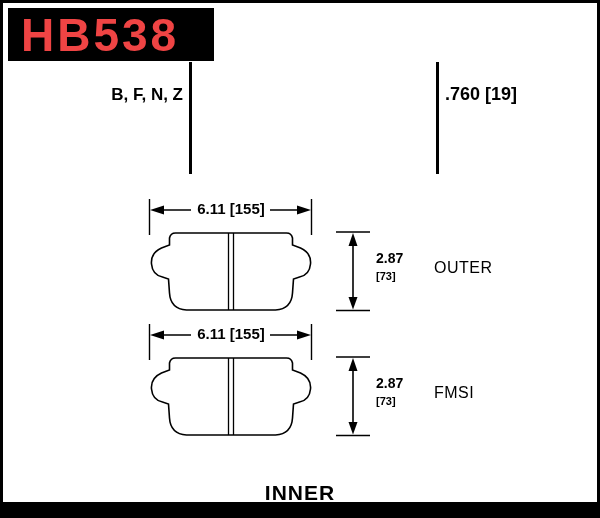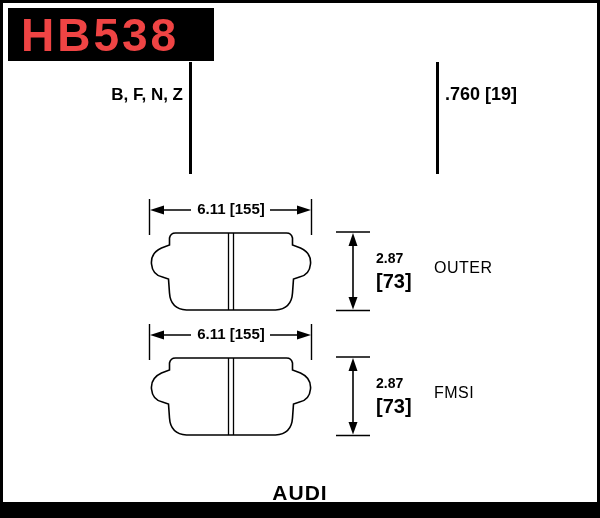--- a/index.html
+++ b/index.html
@@ -52,21 +52,21 @@
   .dim-w {
     position:absolute; left:57px; top:5px; width:82px;
     text-align:center; font-size:15px; font-weight:bold;
   }
   .dim-h1 {
     position:absolute; left:243px; top:55px;
     font-size:14px; font-weight:bold;
   }
   .dim-h2 {
     position:absolute; left:243px; top:75px;
-    font-size:20px; font-weight:bold;
+    font-size:11px; font-weight:bold;
   }
   .side-label {
     position:absolute; left:301px; top:64px;
     font-size:16px; letter-spacing:0.5px;
   }
   
   .vehicle {
     position:absolute; left:0; right:0; top:478px;
     text-align:center;
     font-size:21px; font-weight:bold; letter-spacing:1px;
@@ -129,16 +129,16 @@
         <path d="M27,2 L138,2 Q143,2 144,7 L144,14 L152,17 Q163,22 162,33 Q161,44 151,46 L145,48 L144,62 Q143,78 127,79 L38,79 Q22,78 21,62 L20,48 L14,46 Q4,44 3,33 Q2,22 13,17 L21,14 L21,7 Q22,2 27,2 Z" fill="none" stroke="#000" stroke-width="1.6"></path>
         <path d="M80,2 L80,79 M85,2 L85,79" stroke="#000" stroke-width="1.3" fill="none"></path>
       </g>
     </svg>
     <div class="dim-w">6.11 [155]</div>
     <div class="dim-h1">2.87</div>
     <div class="dim-h2">[73]</div>
     <div class="side-label">FMSI</div>
   </div>
 
-  <div class="vehicle">AUDI</div>
+  <div class="vehicle">INNER</div>
   <div class="bottom-bar"></div>
 
 </div>
 
 </body></html>

